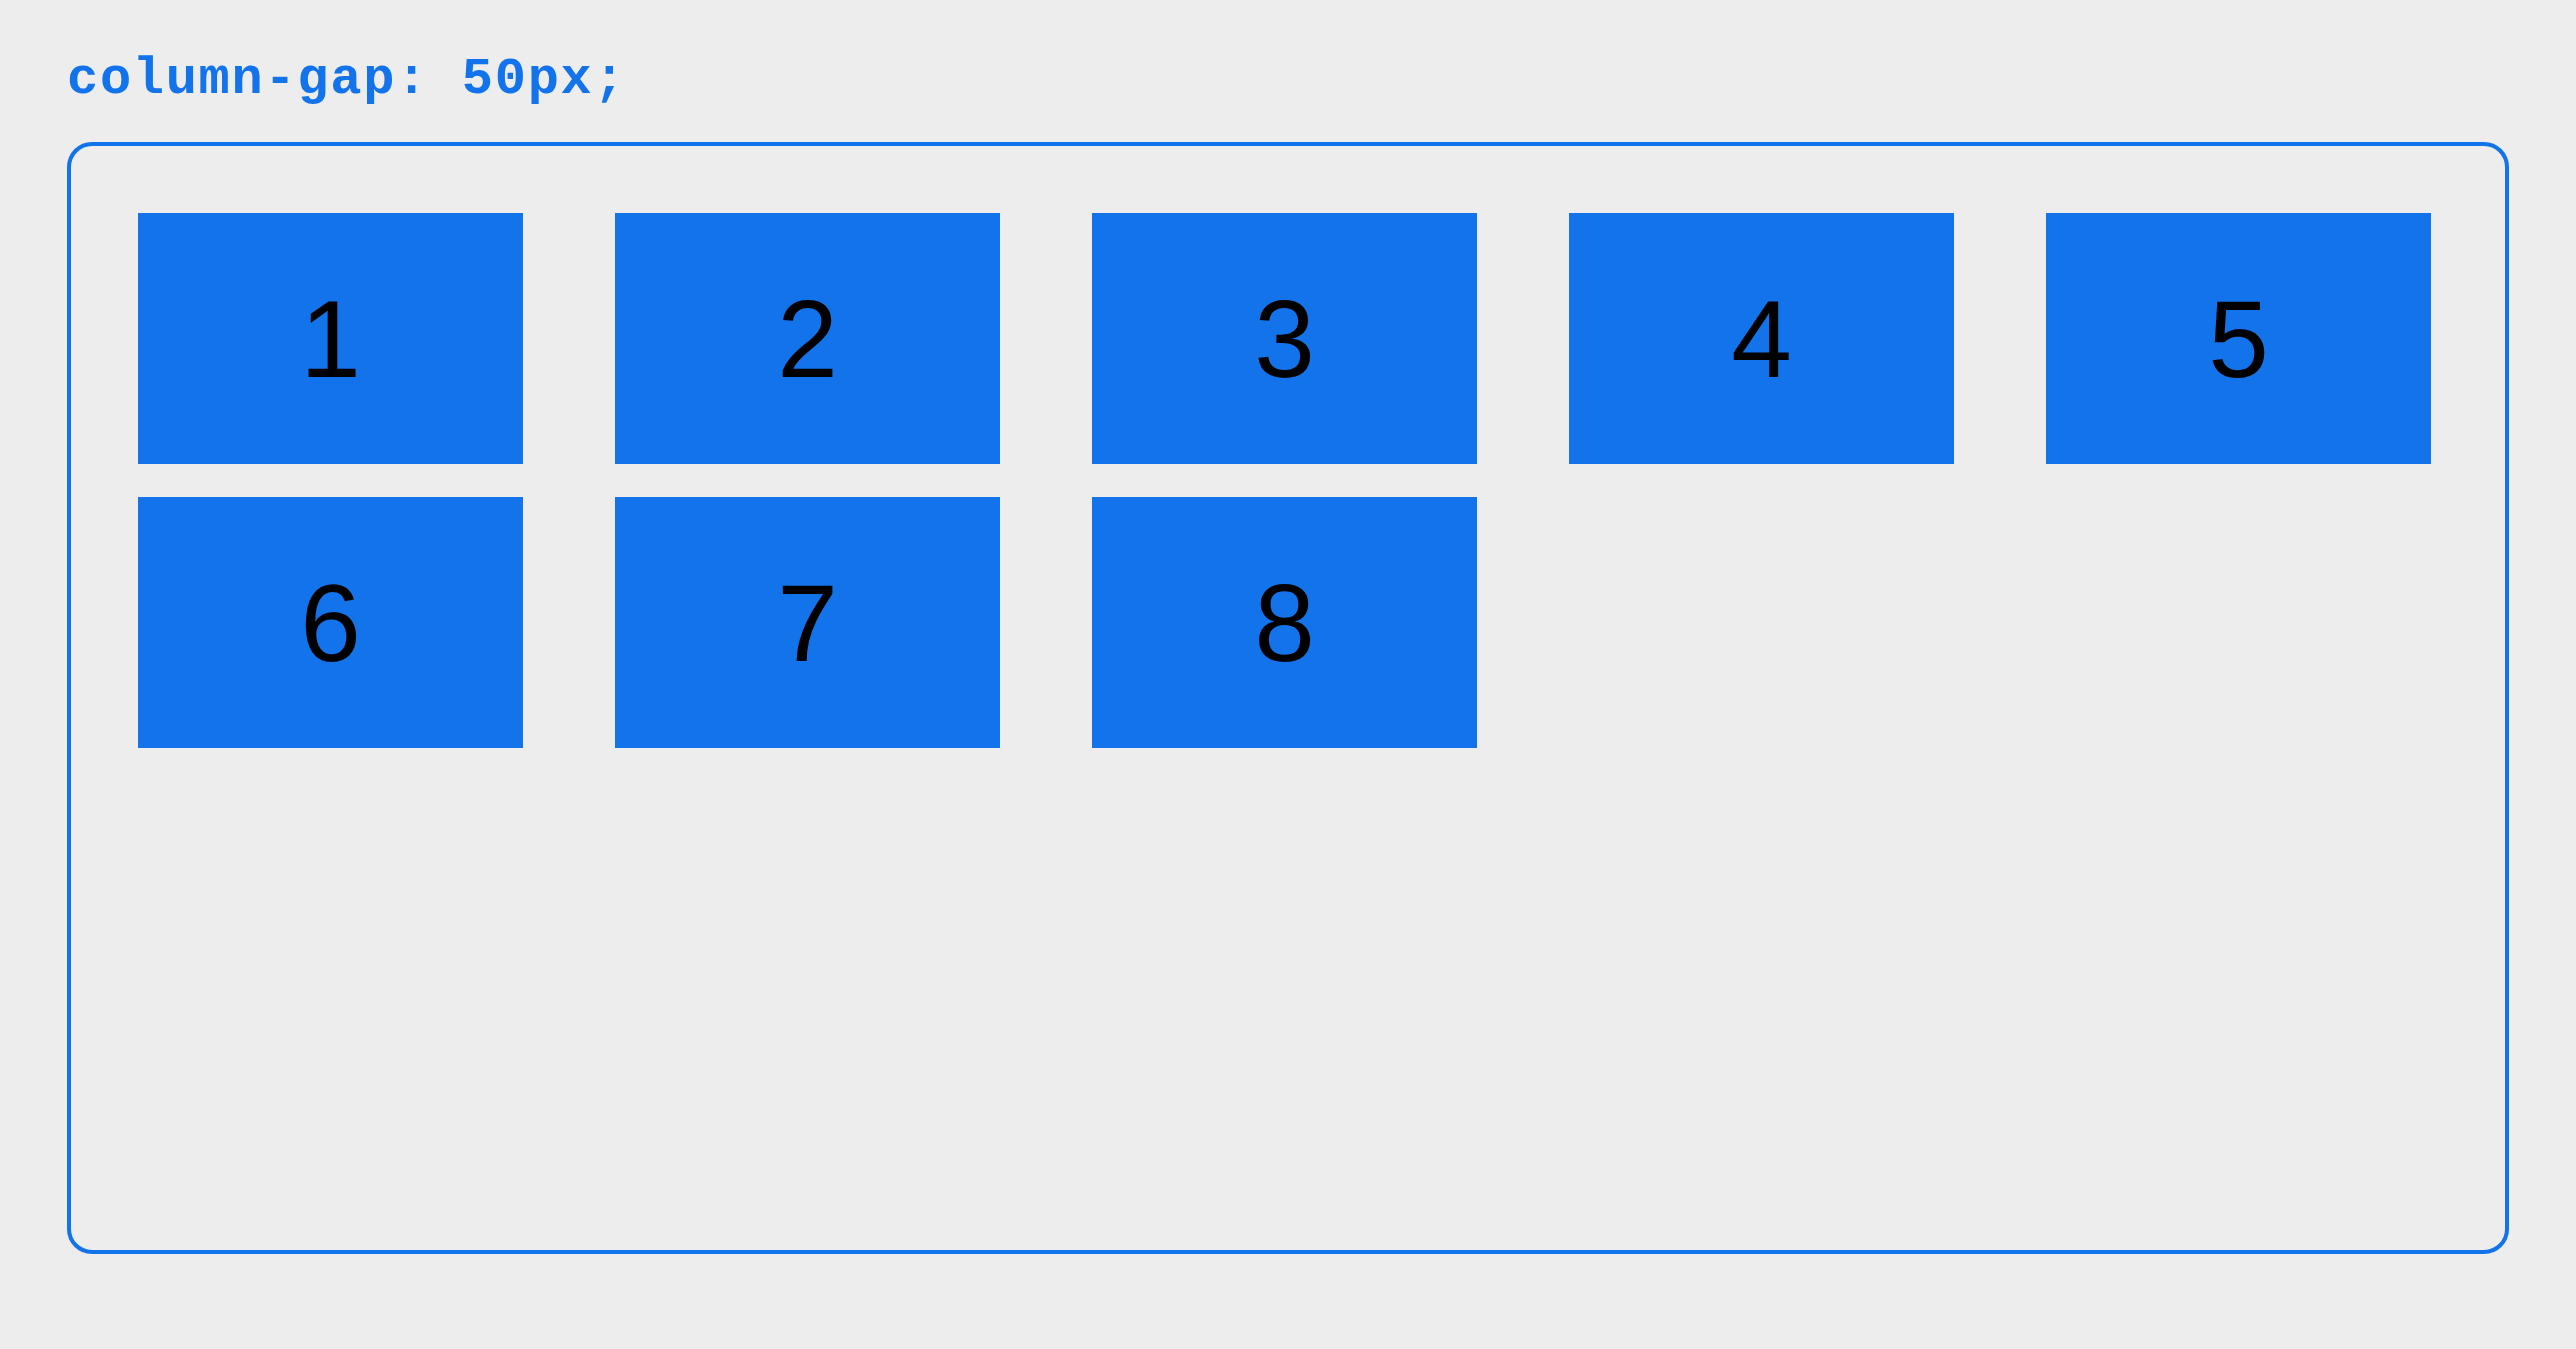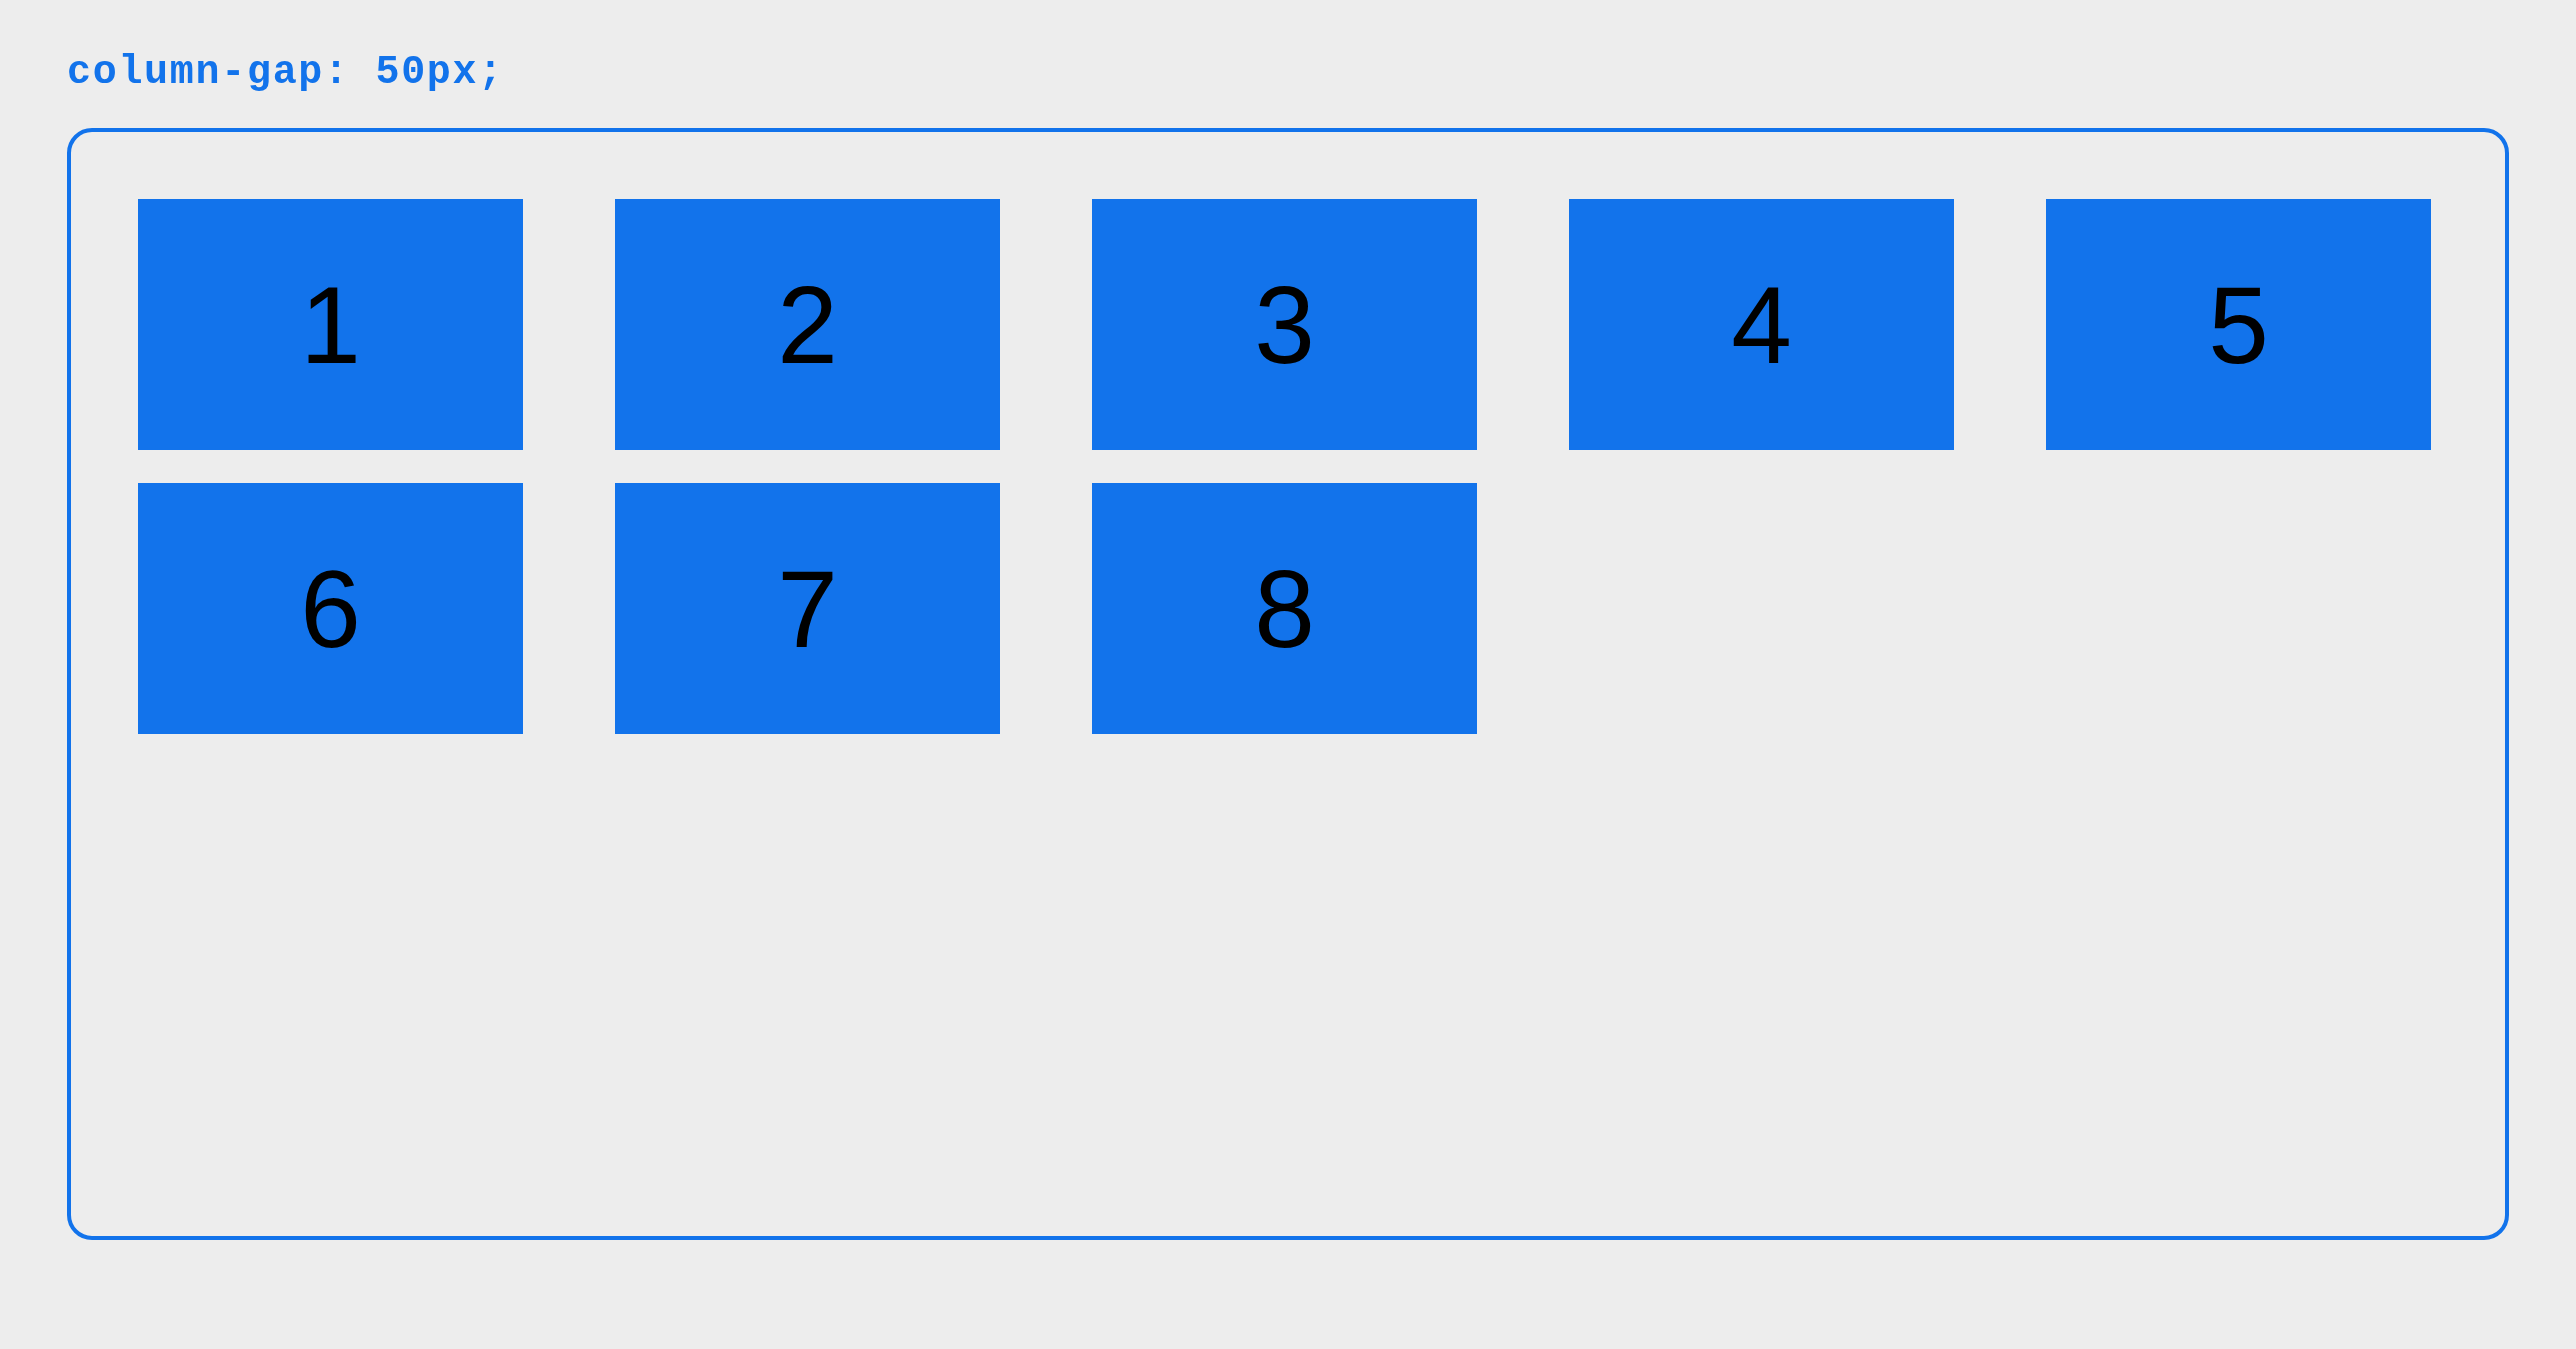--- a/index.html
+++ b/index.html
@@ -10,21 +10,21 @@
     body {
       width: 2576px;
       height: 1350px;
       background: #ededed;
       padding: 50px 67px;
       font-family: Arial, Helvetica, sans-serif;
     }
     .title {
       font-family: "Courier New", Courier, monospace;
       font-weight: bold;
-      font-size: 40px;
+      font-size: 52px;
       color: #1273eb;
       margin-bottom: 33px;
       letter-spacing: 1.7px;
     }
     .container {
       border: 4.2px solid #1273eb;
       border-radius: 25px;
       width: 2442px;
       height: 1112px;
       padding: 67px 67px;

